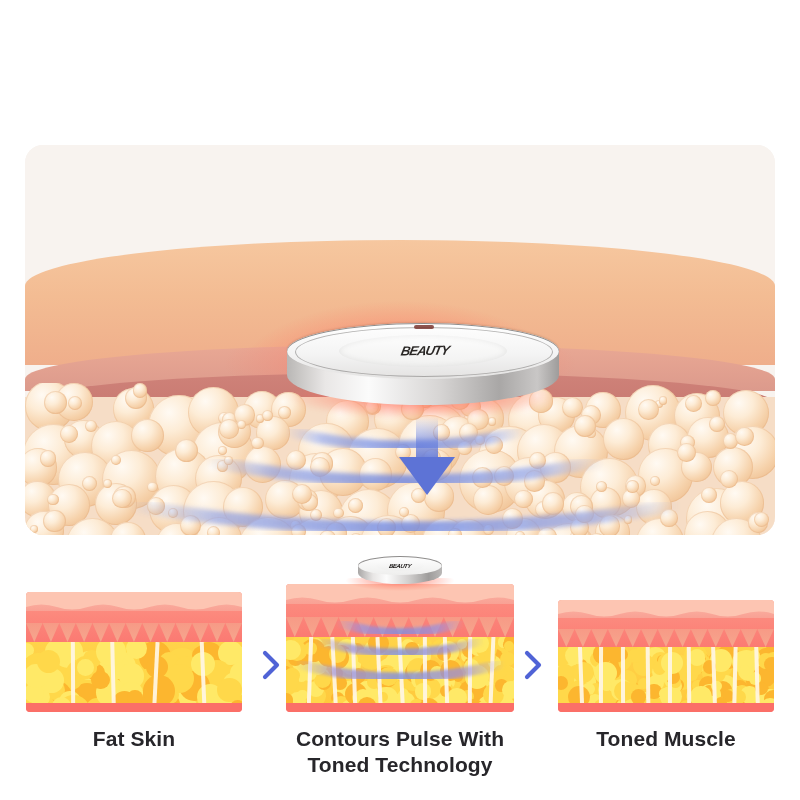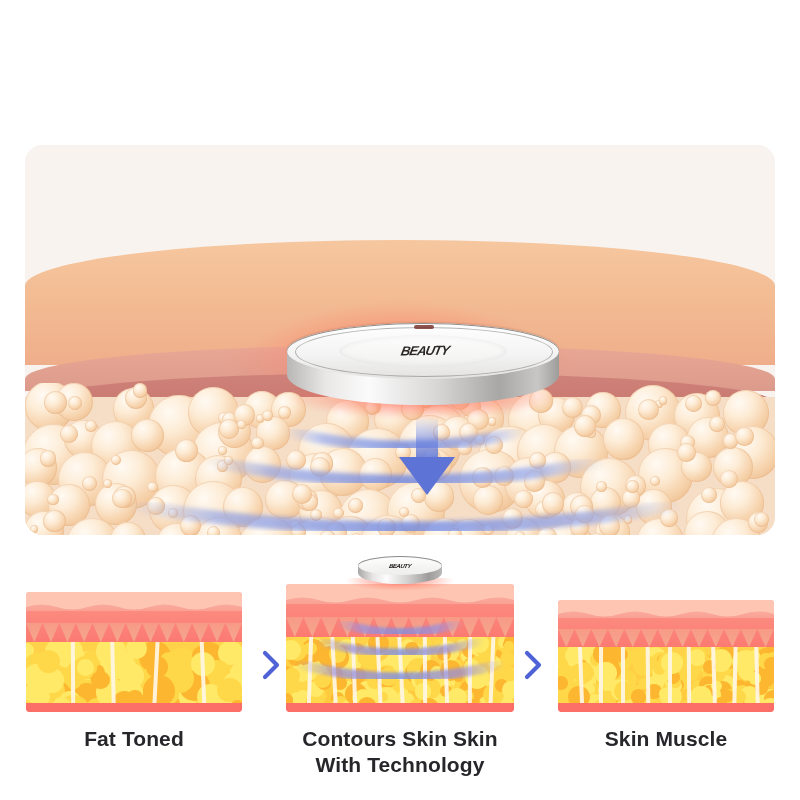--- a/index.html
+++ b/index.html
@@ -652,21 +652,21 @@
             <div class="fatcell" style="left:11.0px;top:7.9px;width:23.3px;height:23.3px;background:#ffd84a;"></div>
             <div class="fatcell" style="left:117.4px;top:32.9px;width:31.7px;height:31.7px;background:#fcb62f;"></div>
             <div class="fatcell" style="left:25.7px;top:55.1px;width:19.7px;height:19.7px;background:#ffe967;"></div>
             <div class="septum" style="left:45.4px;transform:rotate(-0.3deg);"></div>
             <div class="septum" style="left:84.6px;transform:rotate(-1.4deg);"></div>
             <div class="septum" style="left:128.3px;transform:rotate(2.9deg);"></div>
             <div class="septum" style="left:175.0px;transform:rotate(-2.4deg);"></div>
           </div>
           <div class="sc-base"></div>
         </div>
-      <div class="step-label">Fat Toned</div>
+      <div class="step-label">Fat Skin</div>
     </div>
 
     <div class="step step2">
       <div class="skin-card sc2" id="card2">
           <div class="sc-top" style="height:20px;"></div>
           <svg width="228" height="30" style="position:absolute;left:0;top:0;">
             <path d="M0 16 Q 16.285714285714285 11 32.57142857142857 16 Q 48.857142857142854 21 65.14285714285714 16 Q 81.42857142857142 11 97.71428571428571 16 Q 114 21 130.28571428571428 16 Q 146.57142857142856 11 162.85714285714283 16 Q 179.1428571428571 21 195.42857142857142 16 Q 211.71428571428572 11 228 16 L 228 0 L 0 0 Z" fill="#fdc5b2"></path>
           </svg>
           <div class="sc-derm" style="top:20px;height:33px;"></div>
           <div class="papilla-row" style="top:33px;height:20px;">
@@ -906,22 +906,22 @@
         </div>
       <div class="mini-device" id="minidev" style="top: 8px;">
         <div class="md-glow"></div>
         <div class="md-side"></div>
         <div class="md-top">
           <div class="md-inner"></div>
         </div>
         <div class="md-logo">BEAUTY</div>
       </div>
       <div class="step-label">
-        <div>Contours Skin Skin</div>
-        <div>With Technology</div>
+        <div>Contours Pulse With</div>
+        <div>Toned Technology</div>
       </div>
     </div>
 
     <div class="step step3">
       <div class="skin-card sc3" id="card3">
           <div class="sc-top" style="height:18px;"></div>
           <svg width="216" height="28" style="position:absolute;left:0;top:0;">
             <path d="M0 14 Q 15.428571428571429 9 30.857142857142858 14 Q 46.285714285714285 19 61.714285714285715 14 Q 77.14285714285714 9 92.57142857142857 14 Q 108 19 123.42857142857143 14 Q 138.85714285714286 9 154.28571428571428 14 Q 169.71428571428572 19 185.14285714285714 14 Q 200.57142857142856 9 216 14 L 216 0 L 0 0 Z" fill="#fdc5b2"></path>
           </svg>
           <div class="sc-derm" style="top:18px;height:29px;"></div>
@@ -1136,21 +1136,21 @@
             <div class="septum" style="left:63.3px;transform:rotate(-0.1deg);"></div>
             <div class="septum" style="left:87.8px;transform:rotate(-0.7deg);"></div>
             <div class="septum" style="left:110.4px;transform:rotate(0.1deg);"></div>
             <div class="septum" style="left:129.1px;transform:rotate(-0.5deg);"></div>
             <div class="septum" style="left:153.7px;transform:rotate(-1.8deg);"></div>
             <div class="septum" style="left:174.9px;transform:rotate(1.3deg);"></div>
             <div class="septum" style="left:196.5px;transform:rotate(-1.5deg);"></div>
           </div>
           <div class="sc-base"></div>
         </div>
-      <div class="step-label">Skin Muscle</div>
+      <div class="step-label">Toned Muscle</div>
     </div>
   </div>
 
   <div class="chev chev1">
     <svg viewBox="0 0 26 34">
         <polyline points="7,5 19,17 7,29" fill="none" stroke="#5063d6" stroke-width="4.2" stroke-linecap="round" stroke-linejoin="round"></polyline>
       </svg>
   </div>
   <div class="chev chev2">
     <svg viewBox="0 0 26 34">

